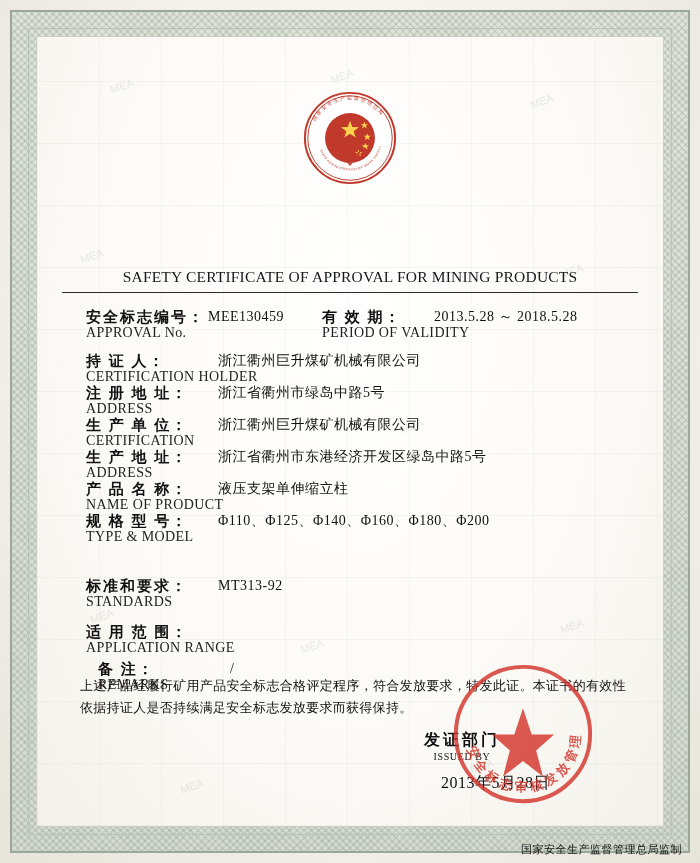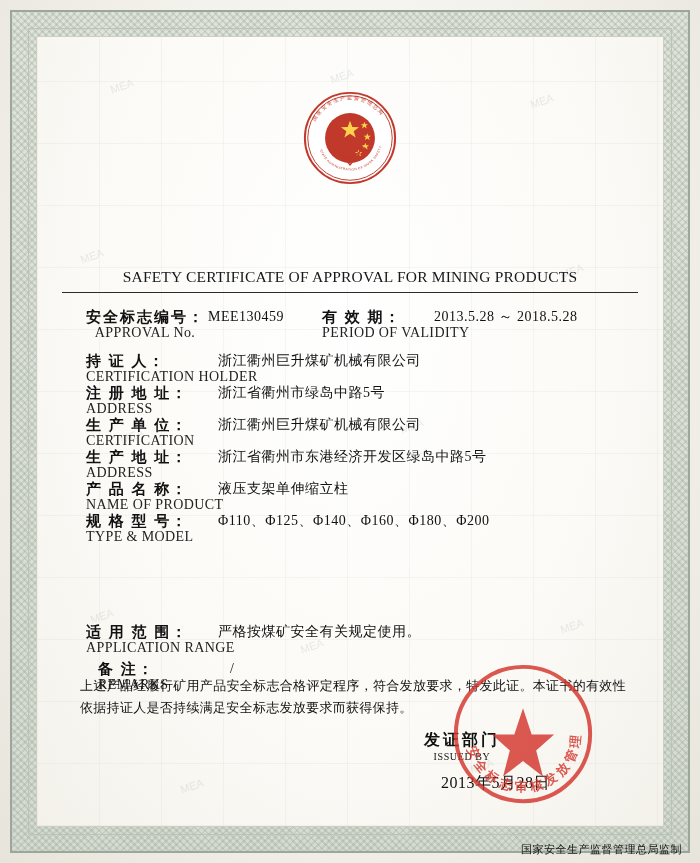--- a/index.html
+++ b/index.html
@@ -198,21 +198,21 @@
         <text font-size="3.4" fill="#c0392b" font-family="Liberation Sans, sans-serif" letter-spacing="0.4">
           <textPath href="#ringBot" startOffset="12%">STATE ADMINISTRATION OF WORK SAFETY</textPath>
         </text>
       </svg>
     </div>
 
     <div class="title-en">SAFETY CERTIFICATE OF APPROVAL FOR MINING PRODUCTS</div>
     <div class="rule"></div>
 
     <div class="row" style="top:268px;">
-      <span class="lbl" style="width:118px;text-align:center;">
+      <span class="lbl" style="width:118px;">
         <span class="cn">安全标志编号：</span>
         <span class="en">APPROVAL No.</span>
       </span>
       <span class="val">MEE130459</span>
       <span class="pair2" style="left:236px;top:0;">
         <span class="lbl" style="width:108px;">
           <span class="cn">有 效 期：</span>
           <span class="en">PERIOD OF VALIDITY</span>
         </span>
         <span class="val">2013.5.28 ～ 2018.5.28</span>
@@ -260,27 +260,33 @@
     </div>
 
     <div class="row" style="top:472px;">
       <span class="lbl">
         <span class="cn">规 格 型 号：</span>
         <span class="en">TYPE &amp; MODEL</span>
       </span>
       <span class="val">Φ110、Φ125、Φ140、Φ160、Φ180、Φ200</span>
     </div>
 
+    <div class="row" style="top:537px;">
+      <span class="lbl">
+        <span class="cn">标准和要求：</span>
+        <span class="en">STANDARDS</span>
+      </span>
+      <span class="val">MT313-92</span>
+    </div>
 
     <div class="row" style="top:583px;">
       <span class="lbl">
         <span class="cn">适 用 范 围：</span>
         <span class="en">APPLICATION RANGE</span>
       </span>
-      <span class="val">严格按煤矿安全有关规定使用。</span>
     </div>
 
     <div class="row" style="top:620px;margin-left:12px;">
       <span class="lbl">
         <span class="cn">备        注：</span>
         <span class="en">REMARKS</span>
       </span>
       <span class="val">/</span>
     </div>
 

